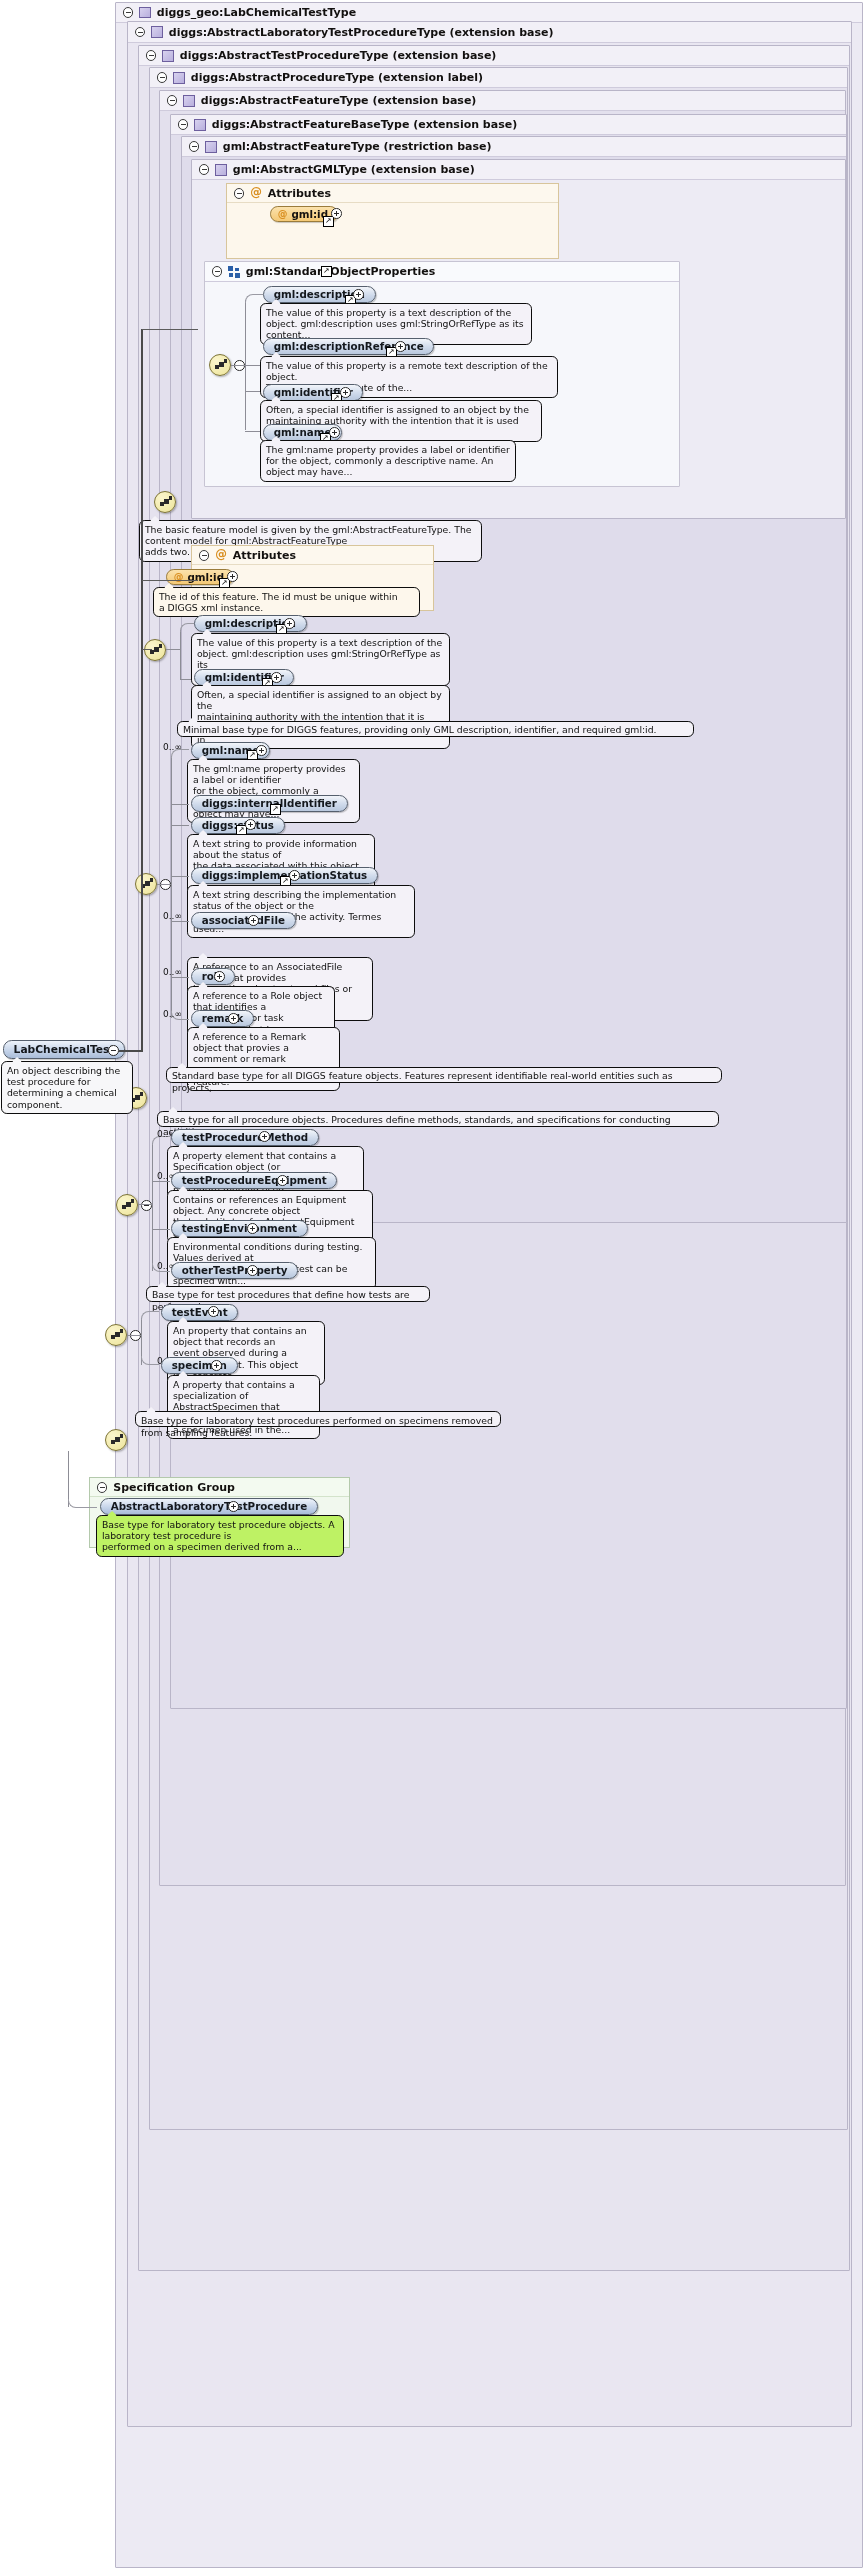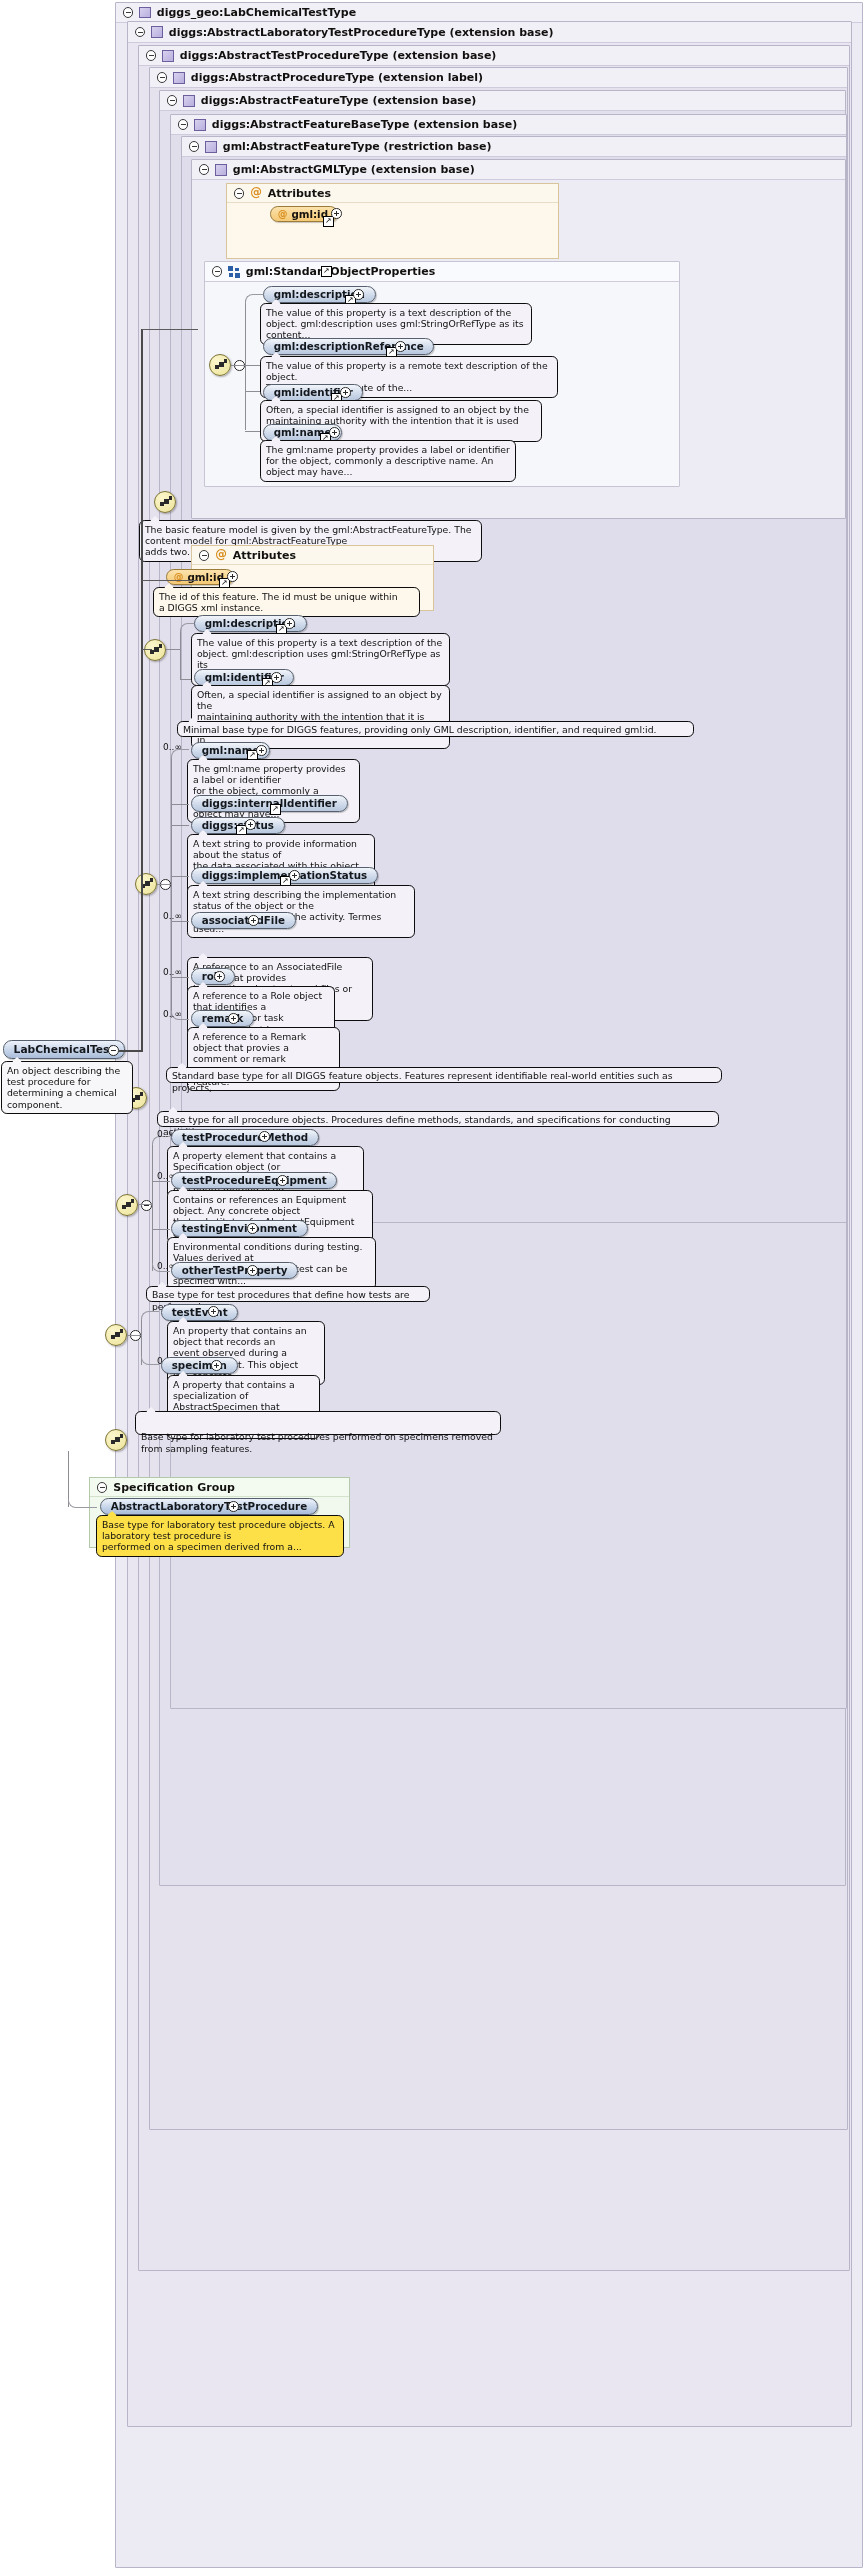--- a/index.html
+++ b/index.html
@@ -181,21 +181,21 @@
     border-radius: 5.8px;
     background: #f4f2f8;
     font-size: 9.3px;
     line-height: 11.3px;
     color: #111;
     padding: 2.9px 4.9px 2.9px 4.9px;
     white-space: pre-line;
   }
   .anno.cream { background:#fdf7ec; }
   .anno.white { background:#f7f7f9; }
-  .anno.green { background:#fde047; }
+  .anno.green { background:#bef264; }
   .anno::before {
     content:"";
     position:absolute;
     left: 9.7px; top: -4.9px;
     width: 8.7px; height: 4.9px;
     background: inherit;
     clip-path: polygon(0% 100%, 50% 0%, 100% 100%);
     border-left: 1px solid #0c0c0c;
     border-right: 1px solid #0c0c0c;
   }
@@ -599,21 +599,21 @@
 
   <div class="occ" style="left:157px; top:1356px;">0..∞</div>
   <div class="pill-el" style="left:161px; top:1357px;">
     <span>specimen</span>
   </div>
   <div class="cplus" style="left:211px; top:1360px;"></div>
   <div class="anno" style="left:167px; top:1375px; width:153px;">A property that contains a specialization of
 AbstractSpecimen that describes the properties of
 a specimen used in the...</div>
 
-  <div class="anno single" style="left:135px; top:1411px; width:366px; height:15.6px; padding-top:19px;">Base type for laboratory test procedures performed on specimens removed from sampling features.</div>
+  <div class="anno single" style="left:135px; top:1411px; width:366px; height:15.6px; padding-top:3px;">Base type for laboratory test procedures performed on specimens removed from sampling features.</div>
 
   <div class="seq-node" style="left:105px; top:1429px;">
     <i></i>
       <i></i>
       <i></i>
       <i></i>
   </div>
 
   <div class="sub-panel" style="left:89px; top:1477px; width:261px; height:71px;">
     <div class="sp-head">

